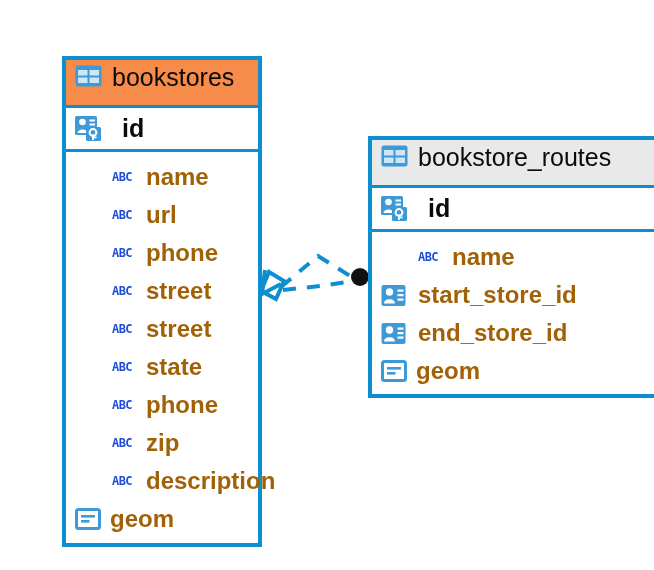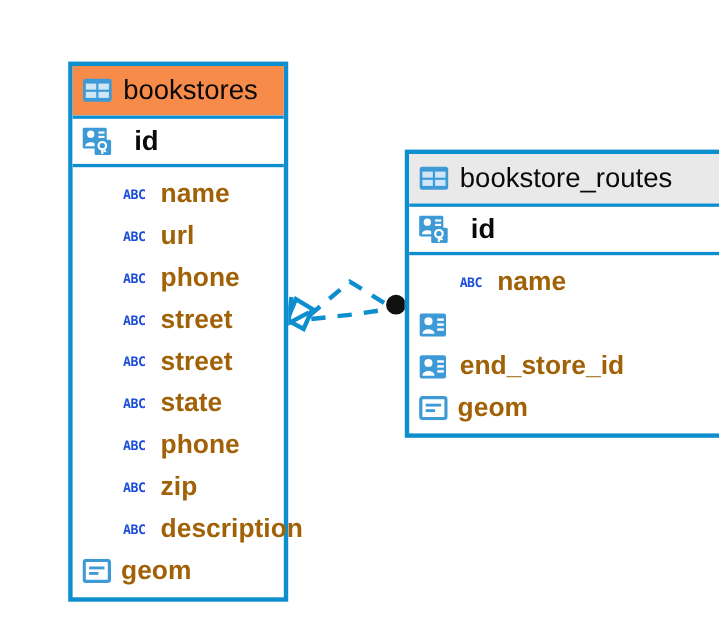--- a/index.html
+++ b/index.html
@@ -38,21 +38,21 @@
     box-sizing: border-box;
     background: #ffffff;
     border: 4px solid #0d8ecf;
     display: flex;
     flex-direction: column;
   }
 
   .entity-header {
     box-sizing: border-box;
     display: flex;
-    align-items: center;
+    align-items: flex-start;
     gap: 10px;
     padding: 5px 8px 6px 9px;
     height: 45px;
     flex: 0 0 auto;
   }
   .entity-header.accent-orange { background: #f78b4a; }
   .entity-header.accent-gray   { background: #e9e9e9; }
 
   .entity-title {
     font-size: 25px;
@@ -277,20 +277,21 @@
         <span class="icon">
           <svg width="28" height="23" viewBox="0 0 28 23">
             <rect x="0.5" y="1" width="24" height="21" rx="2" fill="#3d9ad6"></rect>
             <circle cx="8.5" cy="8" r="3.7" fill="#ffffff"></circle>
             <path d="M 3 19.5 C 3 13.8 14 13.8 14 19.5 Z" fill="#ffffff"></path>
             <rect x="16.5" y="5.5" width="6" height="2.2" fill="#ffffff"></rect>
             <rect x="16.5" y="10" width="6" height="2.2" fill="#ffffff"></rect>
             <rect x="16.5" y="14.5" width="6" height="2.2" fill="#ffffff"></rect>
           </svg>
         </span>
+        <span class="field-label">start_store_id</span>
       </div>
 
       <div class="field-row">
         <span class="icon">
           <svg width="28" height="23" viewBox="0 0 28 23">
             <rect x="0.5" y="1" width="24" height="21" rx="2" fill="#3d9ad6"></rect>
             <circle cx="8.5" cy="8" r="3.7" fill="#ffffff"></circle>
             <path d="M 3 19.5 C 3 13.8 14 13.8 14 19.5 Z" fill="#ffffff"></path>
             <rect x="16.5" y="5.5" width="6" height="2.2" fill="#ffffff"></rect>
             <rect x="16.5" y="10" width="6" height="2.2" fill="#ffffff"></rect>

